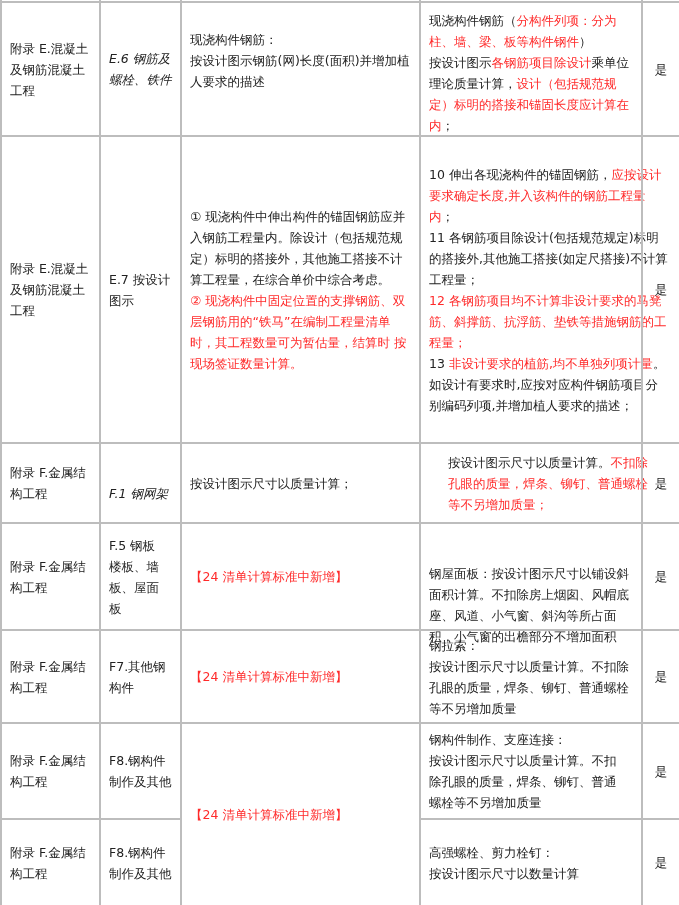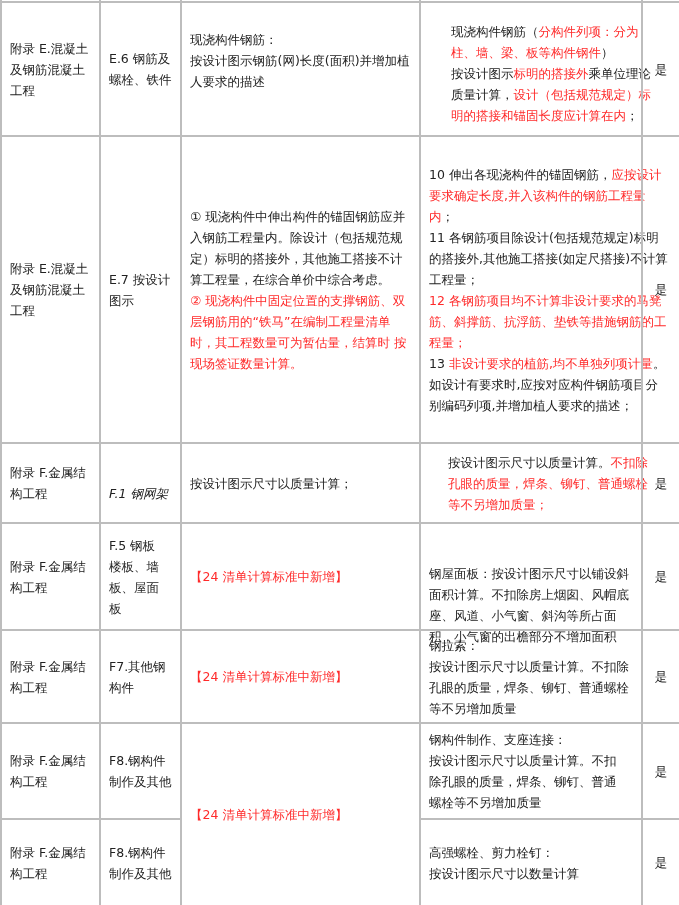--- a/index.html
+++ b/index.html
@@ -16,28 +16,28 @@
   .v { width: 2px; }
 </style>
 </head>
 <body>
 
 <div class="grid">
 
   <div class="cell" style="left:2px;top:3px;width:97px;height:132px;">
       <div class="txt">附录 E.混凝土及钢筋混凝土工程</div>
     </div>
-  <div class="cell" style="left:101px;top:3px;width:79px;height:132px;">
+  <div class="cell" style="left:101px;top:3px;width:79px;height:132px;font-style:italic;">
       <div class="txt">E.6 钢筋及螺栓、铁件</div>
     </div>
   <div class="cell" style="left:182px;top:3px;width:237px;height:115px;">
       <div class="txt rich"><span>现浇构件钢筋：</span><br><span>按设计图示钢筋(网)长度(面积)并增加植人要求的描述</span></div>
     </div>
-  <div class="cell" style="left:443px;top:3px;width:220px;height:140px;">
-      <div class="txt rich"><span>现浇构件钢筋（</span><span class="red">分构件列项：分为柱、墙、梁、板等构件钢件</span><span>）</span><br><span>按设计图示</span><span class="red">标明的搭接外</span><span>乘单位理论质量计算，</span><span class="red">设计（包括规范规定）标明的搭接和锚固长度应计算在内</span><span>；</span></div>
+  <div class="cell" style="left:421px;top:3px;width:220px;height:140px;">
+      <div class="txt rich"><span>现浇构件钢筋（</span><span class="red">分构件列项：分为柱、墙、梁、板等构件钢件</span><span>）</span><br><span>按设计图示</span><span class="red">各钢筋项目除设计</span><span>乘单位理论质量计算，</span><span class="red">设计（包括规范规定）标明的搭接和锚固长度应计算在内</span><span>；</span></div>
     </div>
   <div class="cell center" style="left:643px;top:3px;width:36px;height:132px;">
       <div class="txt">是</div>
     </div>
 
   <div class="cell" style="left:2px;top:137px;width:97px;height:305px;">
       <div class="txt">附录 E.混凝土及钢筋混凝土工程</div>
     </div>
   <div class="cell" style="left:101px;top:137px;width:79px;height:305px;">
       <div class="txt">E.7 按设计图示</div>

